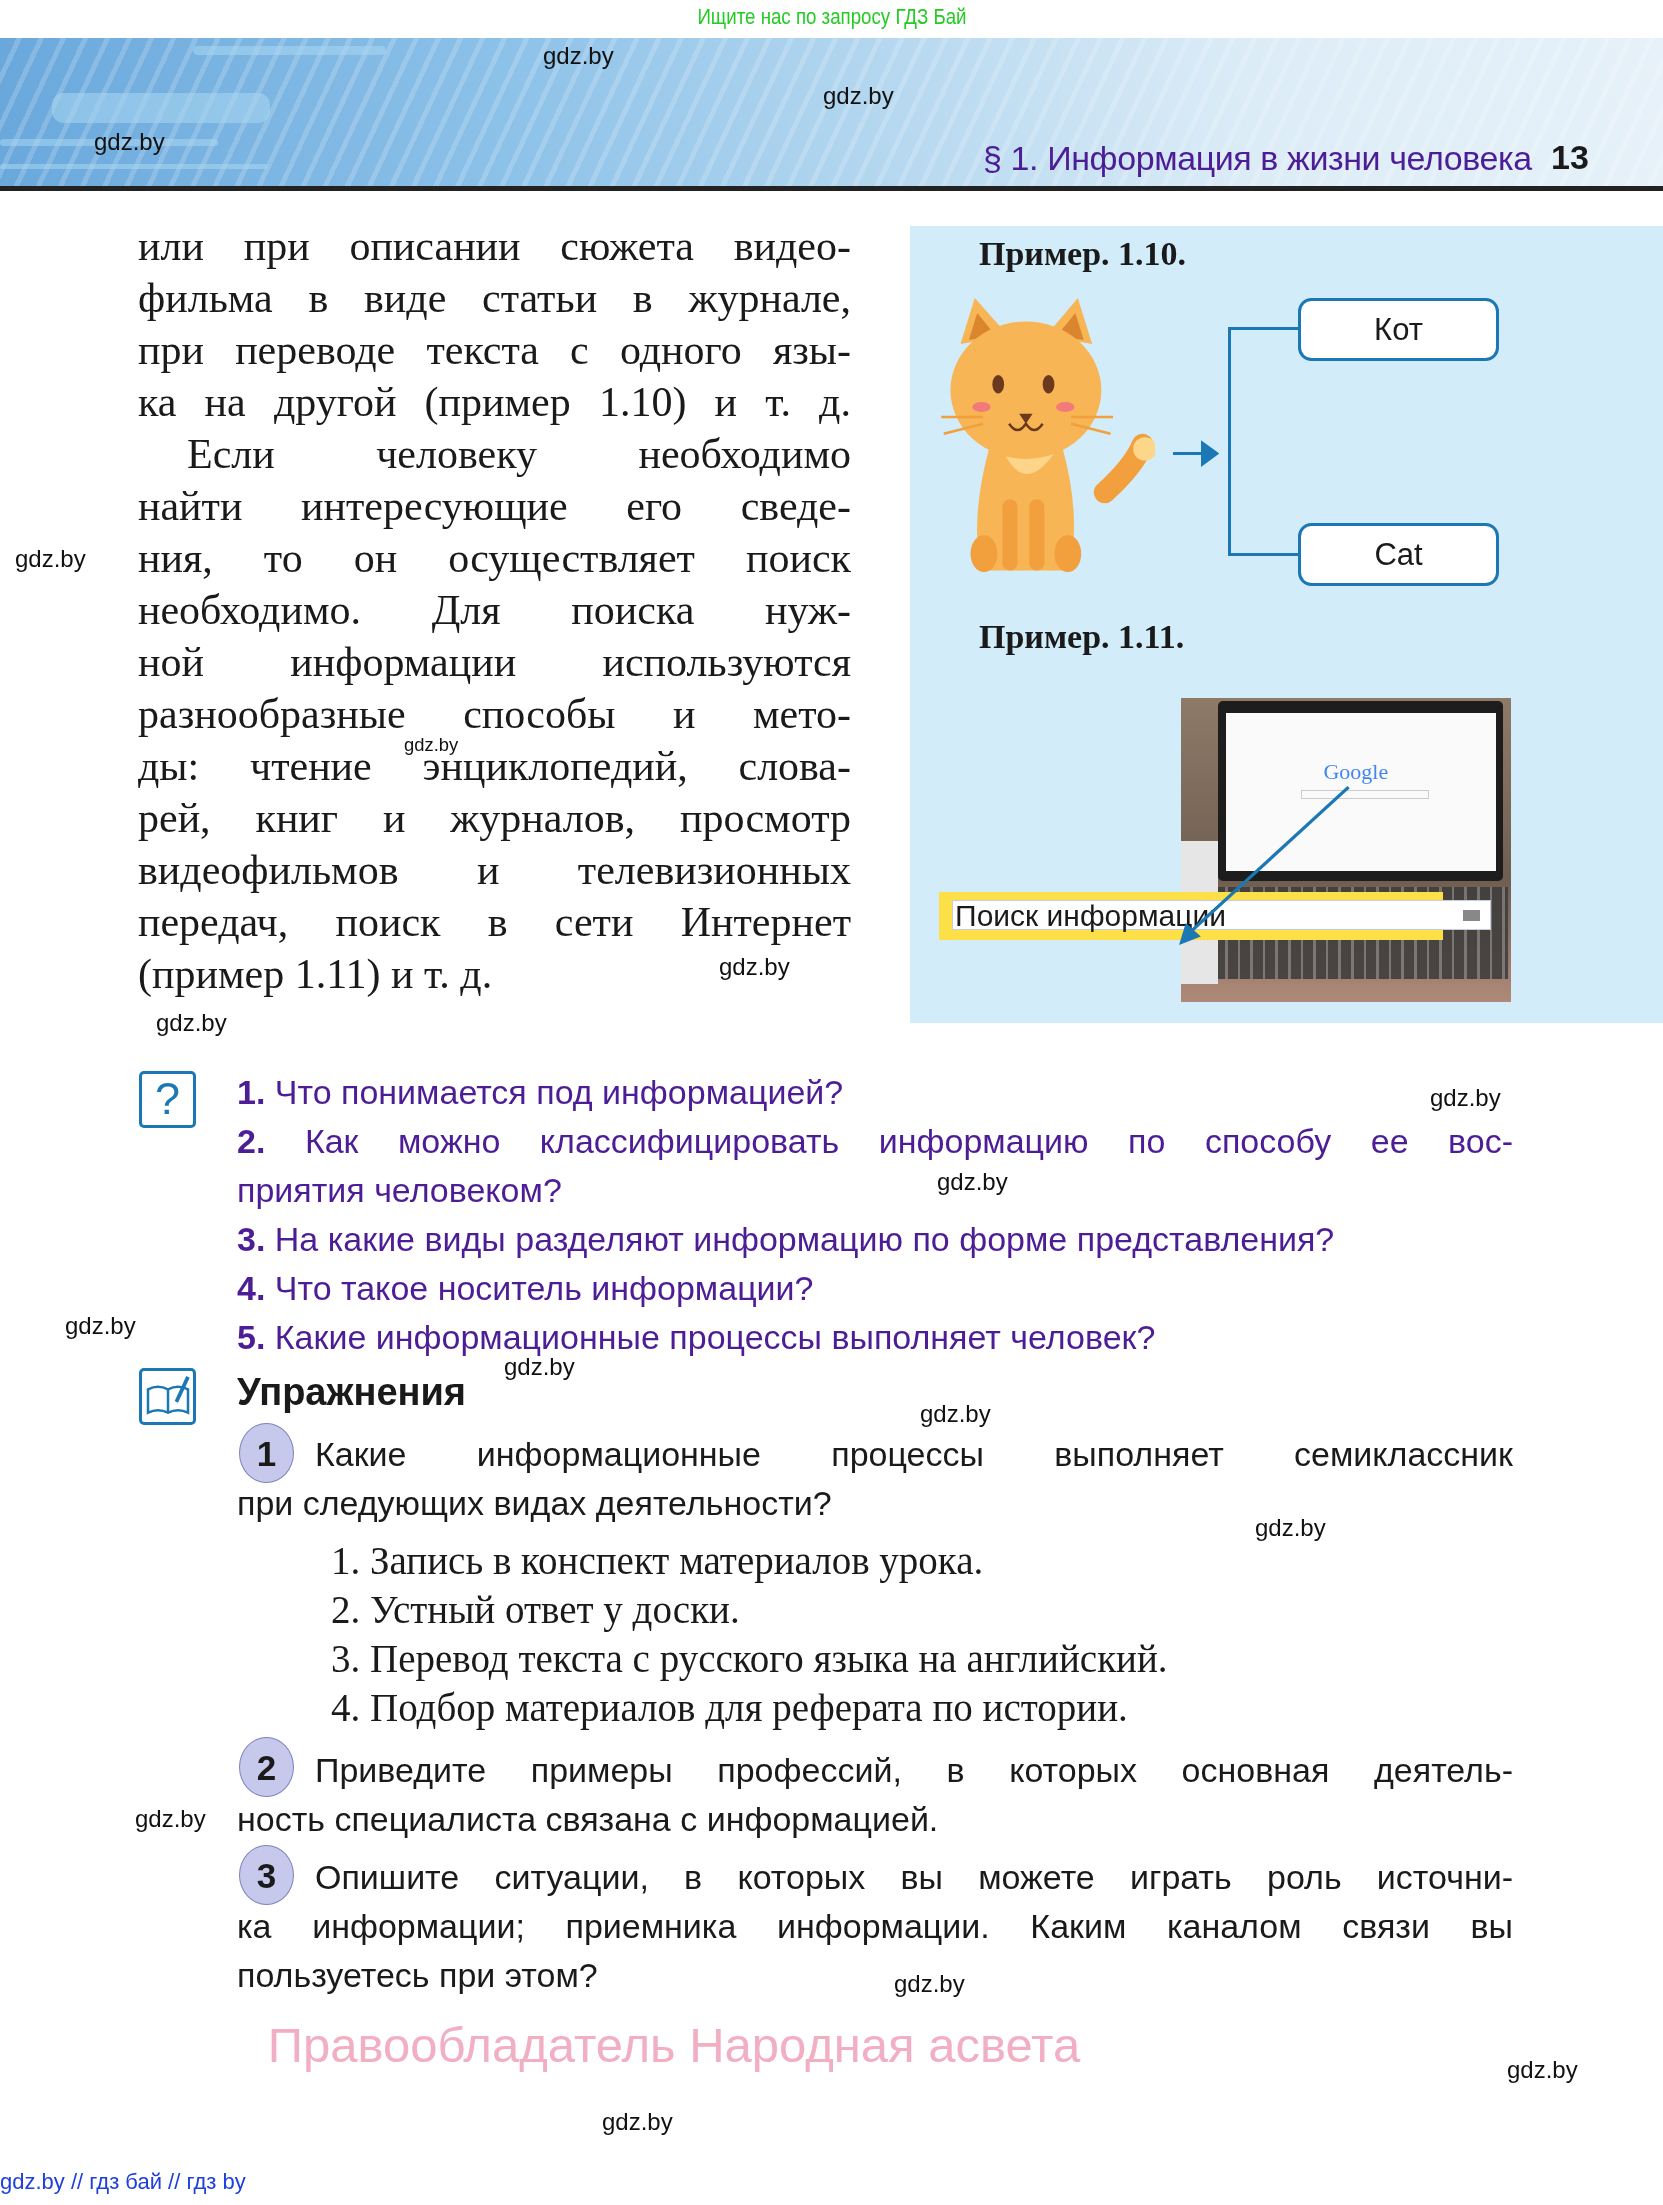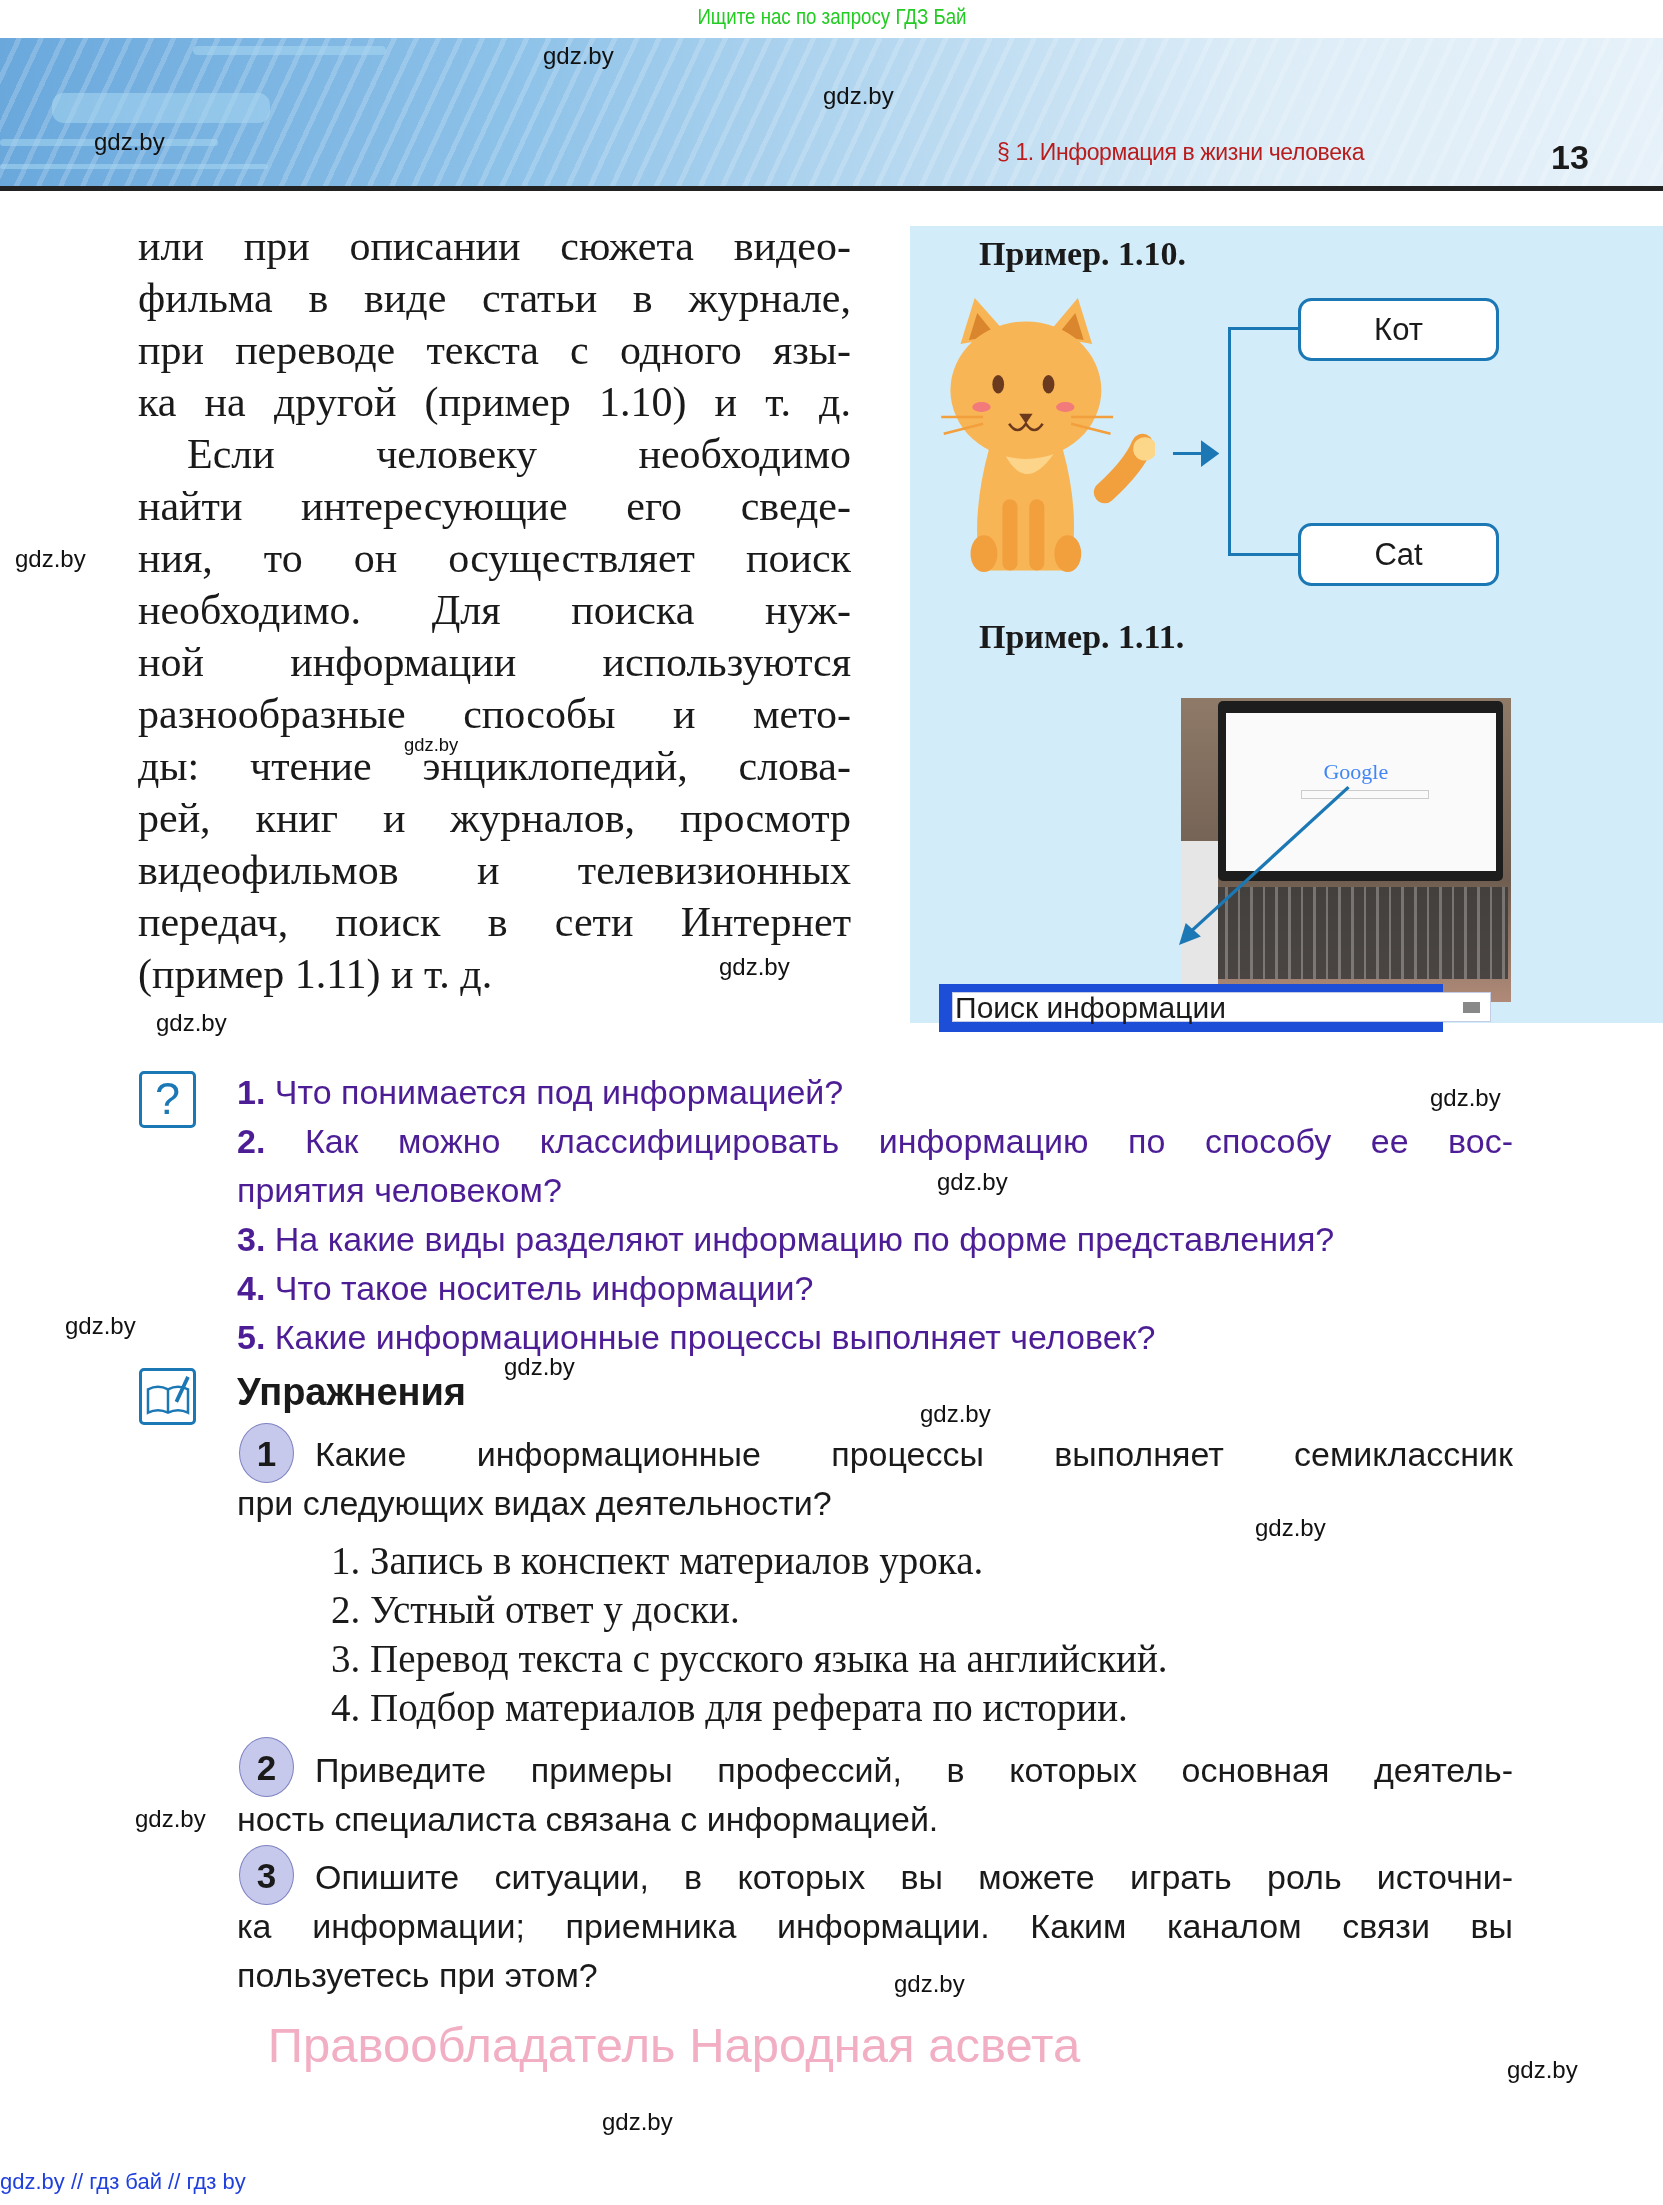--- a/index.html
+++ b/index.html
@@ -8,41 +8,41 @@
   .abs { position:absolute; }
   .top-banner { left:0; top:0; width:1664px; height:37px; text-align:center; color:#22cc22;
                 font-size:22px; line-height:34px; font-family:"Liberation Sans", sans-serif; transform:scaleX(0.85); }
   .header-band { left:0; top:38px; width:1664px; height:149px;
      background:
        repeating-linear-gradient(115deg, rgba(255,255,255,0.0) 0px, rgba(255,255,255,0.0) 15px, rgba(255,255,255,0.18) 15px, rgba(255,255,255,0.18) 20px),
        linear-gradient(90deg, #6aa8dc 0%, #8cc1e8 30%, #b8d9f0 55%, #dcecf7 75%, #e6f1f9 100%); }
   .header-trace { position:absolute; background:rgba(170,215,240,0.55); border-radius:11.7px; }
   .header-line { left:0; top:186px; width:1664px; height:5px; background:#222; }
   .wm { position:absolute; font-family:"Liberation Sans", sans-serif; font-size:24px; color:#111; white-space:nowrap; }
-  .section-title { left:983px; top:139px; font-size:23px; color:#b91c1c; white-space:nowrap; letter-spacing:-0.4px;margin-left:14px; }
+  .section-title { left:983px; top:139px; font-size:34px; color:#4c1d95; white-space:nowrap; letter-spacing:-0.4px; }
   .page-num { left:1551px; top:138px; font-size:34px; font-weight:bold; color:#1a1a1a; }
 
   .body-text { left:138px; top:220px; width:713px; font-family:"Liberation Serif", serif; font-size:42px;
                line-height:52px; color:#1a1a1a; }
   .body-text .ln { display:block; text-align:justify; text-align-last:justify; white-space:nowrap; height:52px; }
   .body-text .ln.last { text-align-last:left; }
 
   .panel { left:910px; top:226px; width:754px; height:797px; background:#d3ecf9; }
   .ex-label { position:absolute; font-family:"Liberation Serif", serif; font-weight:bold; font-size:34px; color:#1a1a1a; }
   .word-box { position:absolute; width:195px; height:57px; background:#fff; border:3.4px solid #1b78b4;
               border-radius:13.4px; text-align:center; line-height:57px; font-size:31px; color:#1a1a1a; }
   .connector { position:absolute; background:#1b78b4; }
   .laptop { position:absolute; left:1181px; top:698px; width:330px; height:304px; overflow:hidden;
             background:linear-gradient(180deg,#8f7a68 0%,#6f5e51 60%,#b08a78 100%); }
   .screen-frame { position:absolute; left:37px; top:3.4px; width:285px; height:180px; background:#1d1d1d; border-radius:5px; }
   .screen { position:absolute; left:8.4px; top:11.7px; width:270px; height:158px; background:#fafafa; }
   .google { position:absolute; left:97px; top:46px; font-family:"Liberation Serif", serif; font-size:22px; }
   .keyboard { position:absolute; left:34px; top:189px; width:293px; height:92px;
      background:repeating-linear-gradient(90deg,#3b3b3b 0 10px,#777 10px 12.6px), #555; opacity:0.85; }
-  .searchbar-outer { position:absolute; left:939px; top:984px; width:504px; height:48px; background:#1d4ed8; }
+  .searchbar-outer { position:absolute; left:939px; top:892px; width:504px; height:48px; background:#fde047; }
   .searchbar { position:absolute; left:12.6px; top:8.4px; width:539px; height:30px; border:1.7px solid #c4cde3; background:#fff;
                font-size:30px; line-height:30px; color:#1a1a1a; padding-left:2.5px; box-sizing:border-box; }
   .searchbar .btn { position:absolute; right:10px; top:8.4px; width:17px; height:11.7px; background:#888; }
 
   .q-icon, .book-icon { position:absolute; width:57px; height:57px; border:3.4px solid #1b78b4; border-radius:5px; box-sizing:border-box;
              color:#1b78b4; text-align:center; }
   .q-icon { left:139px; top:1071px; font-size:45px; line-height:50px; }
   .book-icon { left:139px; top:1368px; }
   .questions { position:absolute; left:237px; top:1020px; width:1276px; font-size:34px; line-height:49px; color:#4c1d95;margin-top:48px; }
   .questions .q { display:block; }

